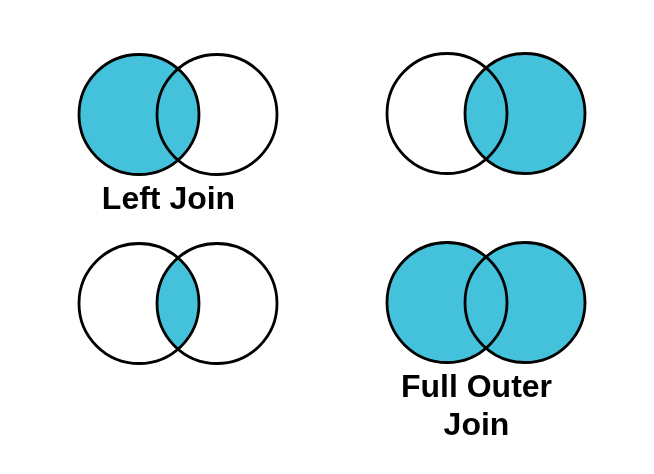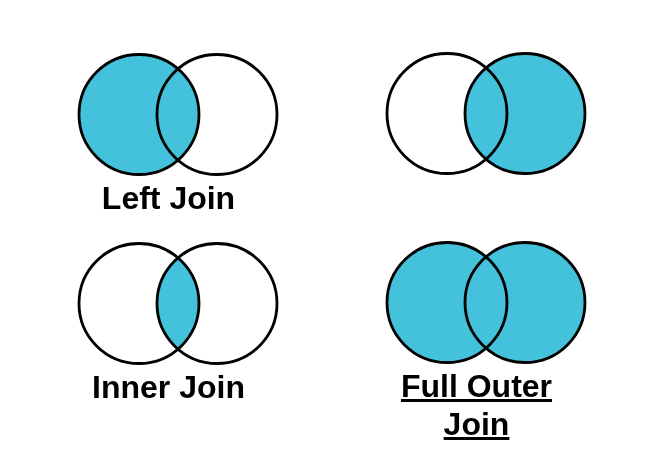--- a/index.html
+++ b/index.html
@@ -19,21 +19,21 @@
   figure.cell {
     margin: 0;
     display: flex;
     flex-direction: column;
     align-items: center;
   }
   
   .c-tl { padding-top: 52px; transform: translateX(14px); }
   .c-tr { padding-top: 51px; transform: translateX(-5px); }
   .c-bl { padding-top: 4px;  transform: translateX(14px); }
-  .c-br { padding-top: 3px;  transform: translateX(-5px); text-decoration: underline; }
+  .c-br { padding-top: 3px;  transform: translateX(-5px); }
 
   .venn { width: 202px; height: 125px; display: block; }
 
   .region { fill: none; }
   .venn[data-fill="left"]  .region-left,
   .venn[data-fill="both"]  .region-left  { fill: var(--accent, #45C2DB); }
   .venn[data-fill="right"] .region-right,
   .venn[data-fill="both"]  .region-right { fill: var(--accent, #45C2DB); }
   .venn[data-fill="inner"] .region-inner { fill: var(--accent, #45C2DB); }
 
@@ -96,21 +96,20 @@
         <clipPath id="clip2">
             <circle cx="62" cy="62.5" r="60"></circle>
           </clipPath>
       </defs>
       <circle class="region region-left" cx="62" cy="62.5" r="60"></circle>
       <circle class="region region-right" cx="140" cy="62.5" r="60"></circle>
       <circle class="region region-inner" clip-path="url(#clip2)" cx="140" cy="62.5" r="60"></circle>
       <circle class="outline" cx="62" cy="62.5" r="60"></circle>
       <circle class="outline" cx="140" cy="62.5" r="60"></circle>
     </svg>
-    <figcaption class="label">Inner Join</figcaption>
   </figure>
 
   <figure class="cell c-br">
     <svg class="venn" viewBox="0 0 202 125" xmlns="http://www.w3.org/2000/svg" data-fill="both">
       <defs>
         <clipPath id="clip3">
             <circle cx="62" cy="62.5" r="60"></circle>
           </clipPath>
       </defs>
       <circle class="region region-left" cx="62" cy="62.5" r="60"></circle>

